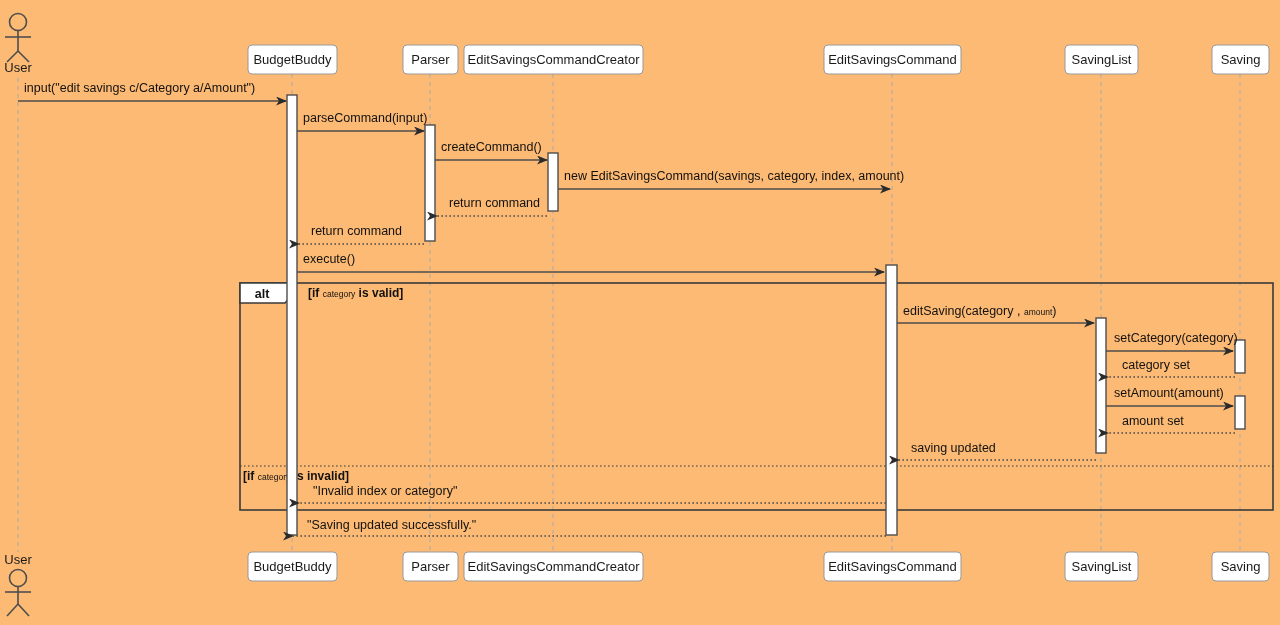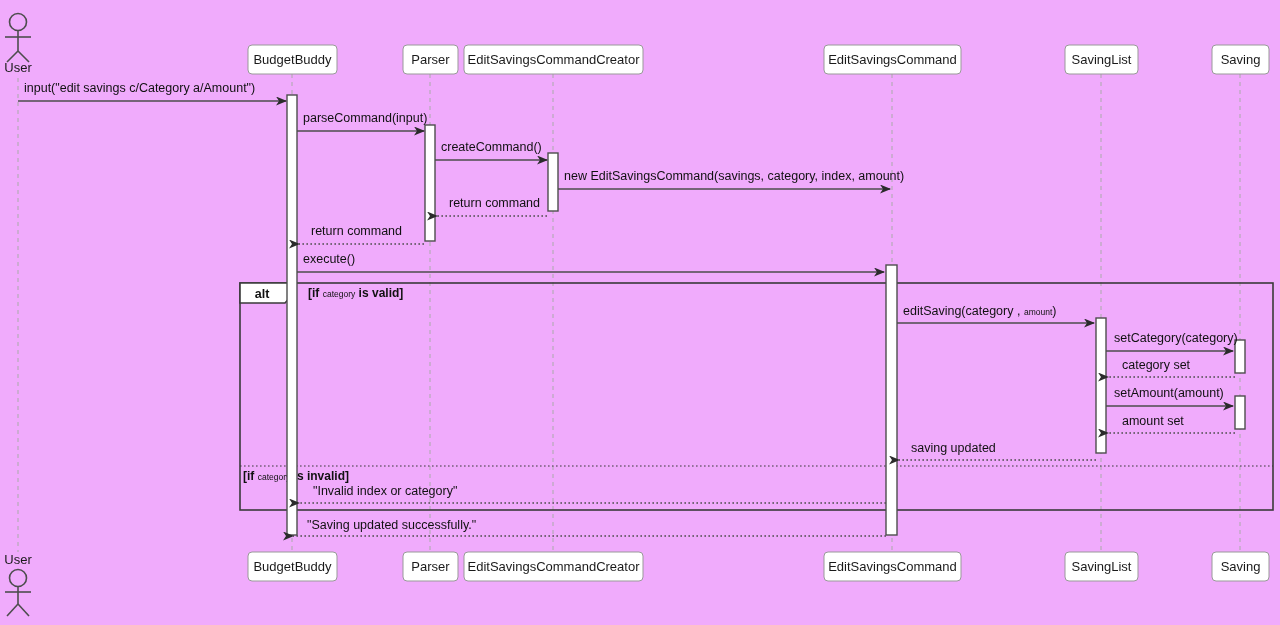--- a/index.html
+++ b/index.html
@@ -4,21 +4,21 @@
 <style>
   html,body{margin:0;padding:0;background:#ffffff;}
   body{
     font-family:"Liberation Sans","DejaVu Sans",sans-serif;
     -webkit-font-smoothing:antialiased;
   }
   #canvas{
     position:relative;
     width:1280px;
     height:625px;
-    background:#f0abfc;
+    background:#fdba74;
     overflow:hidden;
   }
   svg#diagram{
     position:absolute;
     left:0; top:0;
     width:1280px;
     height:625px;
   }
   .lifeline-box-rect{
     fill:#ffffff;

